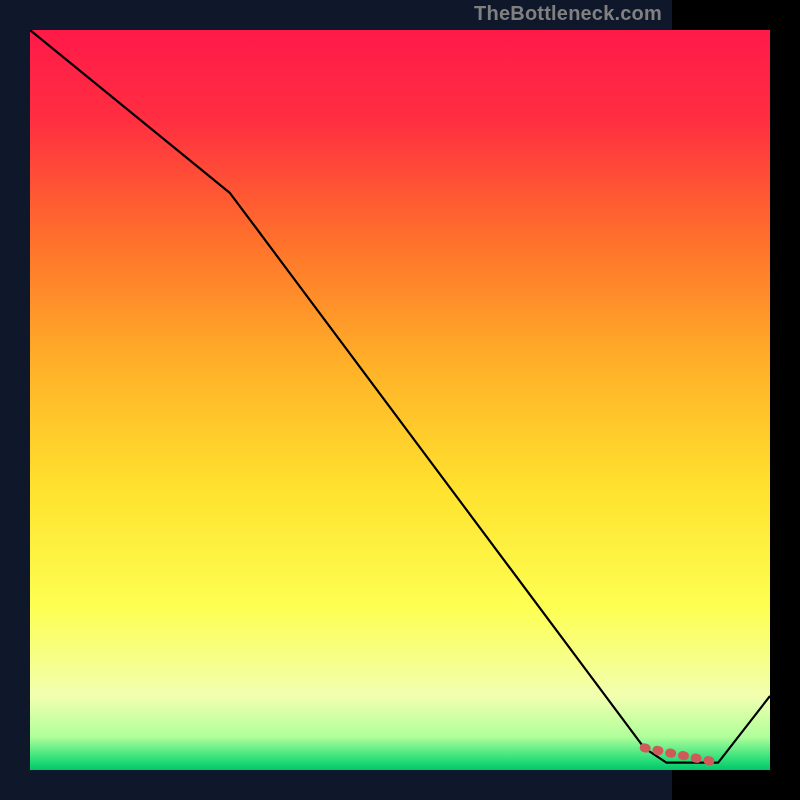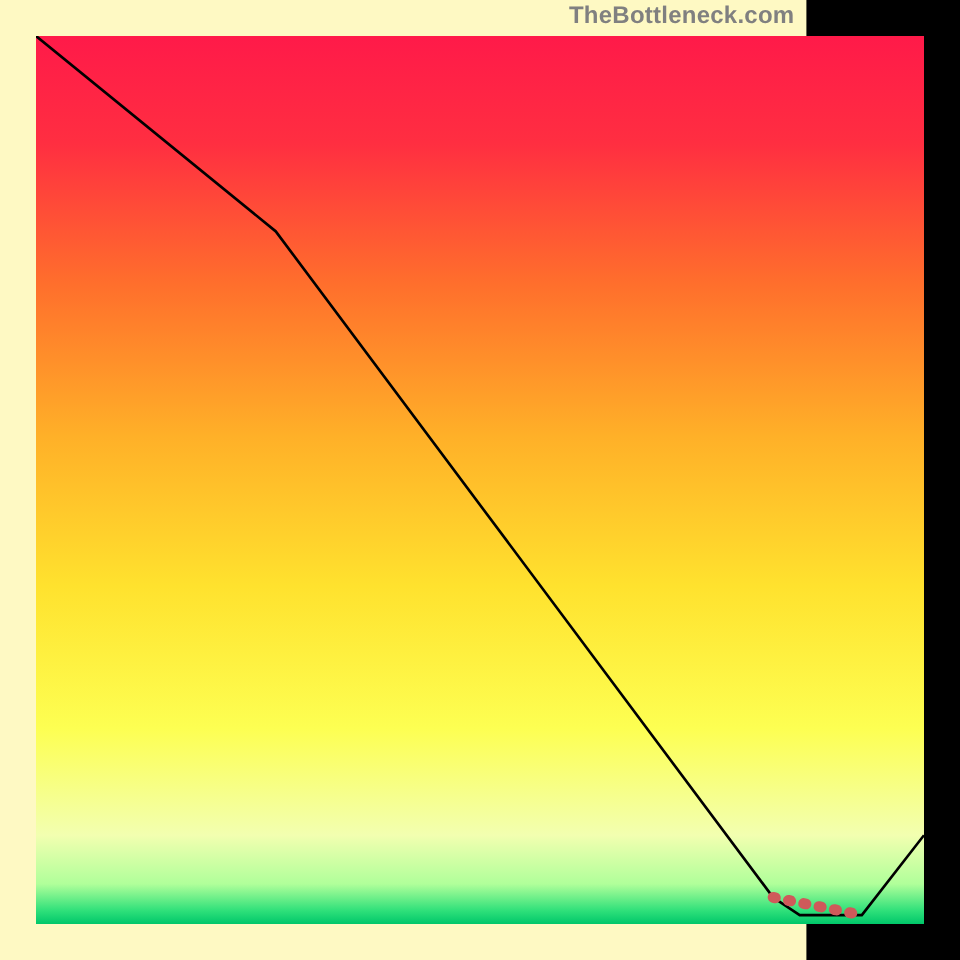--- a/index.html
+++ b/index.html
@@ -7,21 +7,21 @@
     padding: 0;
     width: 800px;
     height: 800px;
     background: #000;
     overflow: hidden;
   }
   .frame {
     position: relative;
     width: 672px;
     height: 800px;
-    background: #fef9c3;
+    background: #0f172a;
   }
   .watermark {
     position: absolute;
     top: 2px;
     right: 10px;
     font-family: Arial, Helvetica, sans-serif;
     font-size: 20px;
     font-weight: 600;
     color: #808080;
     letter-spacing: 0.2px;

